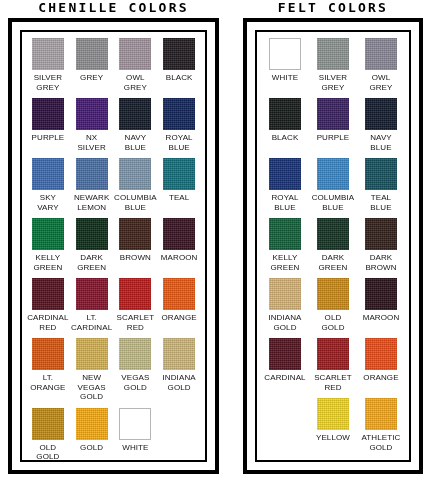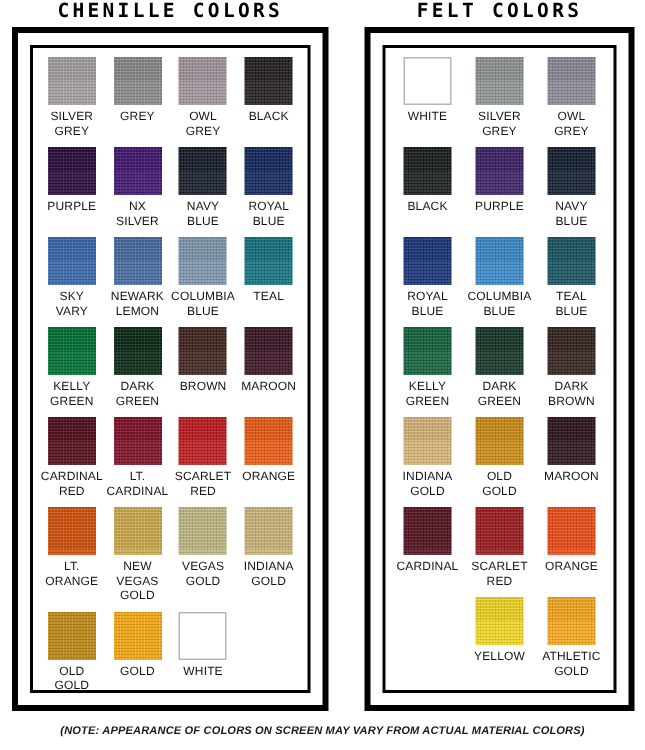--- a/index.html
+++ b/index.html
@@ -380,15 +380,14 @@
             <div class="cell">
               <div class="swatch" style="background-color: rgb(245, 168, 29);"></div>
               <div class="swatch-label">ATHLETIC
 GOLD</div>
             </div>
           </div>
       </div>
     </div>
   </div>
 
-  <div class="footer-note">(NOTE: APPEARANCE OF COLORS ON SCREEN MAY VARY FROM ACTUAL MATERIAL COLORS)</div>
 
 </div>
 
 </body></html>

